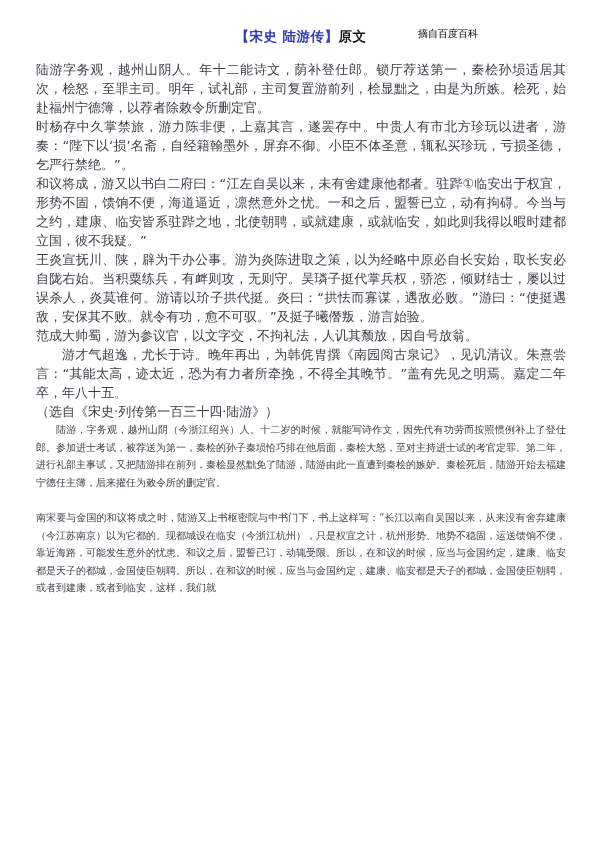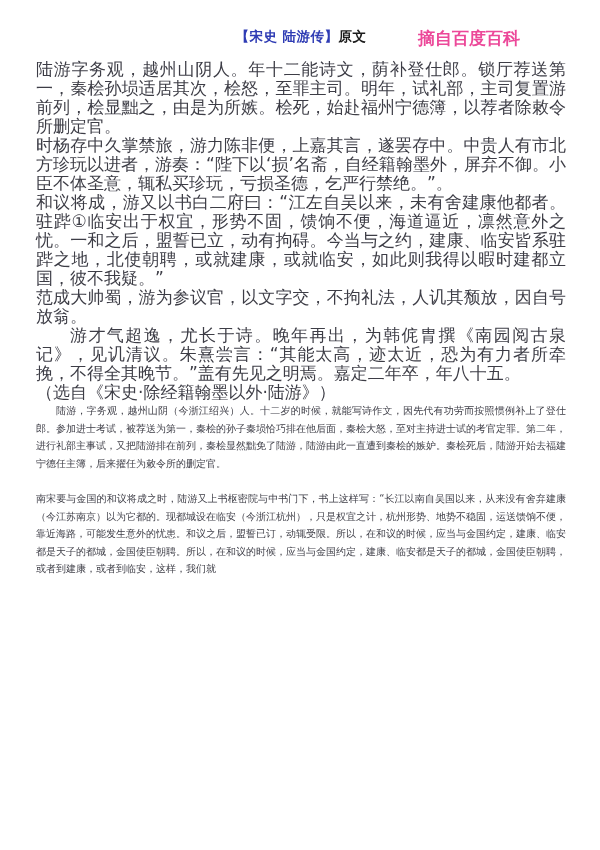--- a/index.html
+++ b/index.html
@@ -32,29 +32,29 @@
     font-weight: bold;
     letter-spacing: 0.5px;
     white-space: nowrap;
   }
   .title-bracket { color: #2f3cb4; }
   .title-suffix { color: #1c1c1c; }
   .attribution {
     position: absolute;
     left: 382px;
     top: 1px;
-    font-size: 17px;
-    font-weight: bold;
-    color: #ec4899;
+    font-size: 10px;
+    font-weight: normal;
+    color: #000000;
     white-space: nowrap;
   }
   
   .original-section p {
     margin: 0;
-    font-size: 17px;
+    font-size: 13px;
     line-height: 19px;
     text-align: justify;
     color: #3d3d46;
   }
   
   .translation-header {
     text-align: center;
     margin: 20px 0 20px 0;
     height: 18px;
   }
@@ -82,23 +82,24 @@
     <span class="doc-title">
       <span class="title-bracket">【宋史 陆游传】</span><span class="title-suffix">原文</span>
     </span>
     <span class="attribution">摘自百度百科</span>
   </div>
 
   <div class="original-section">
     <p>陆游字务观，越州山阴人。年十二能诗文，荫补登仕郎。锁厅荐送第一，秦桧孙埙适居其次，桧怒，至罪主司。明年，试礼部，主司复置游前列，桧显黜之，由是为所嫉。桧死，始赴福州宁德簿，以荐者除敕令所删定官。</p>
     <p>时杨存中久掌禁旅，游力陈非便，上嘉其言，遂罢存中。中贵人有市北方珍玩以进者，游奏：“陛下以‘损’名斋，自经籍翰墨外，屏弃不御。小臣不体圣意，辄私买珍玩，亏损圣德，乞严行禁绝。”。</p>
     <p>和议将成，游又以书白二府曰：“江左自吴以来，未有舍建康他都者。驻跸①临安出于权宜，形势不固，馈饷不便，海道逼近，凛然意外之忧。一和之后，盟誓已立，动有拘碍。今当与之约，建康、临安皆系驻跸之地，北使朝聘，或就建康，或就临安，如此则我得以暇时建都立国，彼不我疑。”</p>
+    <p>王炎宣抚川、陕，辟为干办公事。游为炎陈进取之策，以为经略中原必自长安始，取长安必自陇右始。当积粟练兵，有衅则攻，无则守。吴璘子挺代掌兵权，骄恣，倾财结士，屡以过误杀人，炎莫谁何。游请以玠子拱代挺。炎曰：“拱怯而寡谋，遇敌必败。”游曰：“使挺遇敌，安保其不败。就令有功，愈不可驭。”及挺子曦僭叛，游言始验。</p>
     <p>范成大帅蜀，游为参议官，以文字交，不拘礼法，人讥其颓放，因自号放翁。</p>
     <p class="indent">游才气超逸，尤长于诗。晚年再出，为韩侂胄撰《南园阅古泉记》，见讥清议。朱熹尝言：“其能太高，迹太近，恐为有力者所牵挽，不得全其晚节。”盖有先见之明焉。嘉定二年卒，年八十五。</p>
-    <p>（选自《宋史·除经籍翰墨以外·陆游》）</p>
+    <p>（选自《宋史·列传第一百三十四·陆游》）</p>
   </div>
 
 
   <div class="translation-section">
     <p class="indent">陆游，字务观，越州山阴（今浙江绍兴）人。十二岁的时候，就能写诗作文，因先代有功劳而按照惯例补上了登仕郎。参加进士考试，被荐送为第一，秦桧的孙子秦埙恰巧排在他后面，秦桧大怒，至对主持进士试的考官定罪。第二年，进行礼部主事试，又把陆游排在前列，秦桧显然黜免了陆游，陆游由此一直遭到秦桧的嫉妒。秦桧死后，陆游开始去福建宁德任主簿，后来擢任为敕令所的删定官。</p>
     <p class="mt-lg clip-5">南宋要与金国的和议将成之时，陆游又上书枢密院与中书门下，书上这样写：“长江以南自吴国以来，从来没有舍弃建康（今江苏南京）以为它都的。现都城设在临安（今浙江杭州），只是权宜之计，杭州形势、地势不稳固，运送馈饷不便，靠近海路，可能发生意外的忧患。和议之后，盟誓已订，动辄受限。所以，在和议的时候，应当与金国约定，建康、临安都是天子的都城，金国使臣朝聘。所以，在和议的时候，应当与金国约定，建康、临安都是天子的都城，金国使臣朝聘，或者到建康，或者到临安，这样，我们就</p>
   </div>
 
 </div>
 

